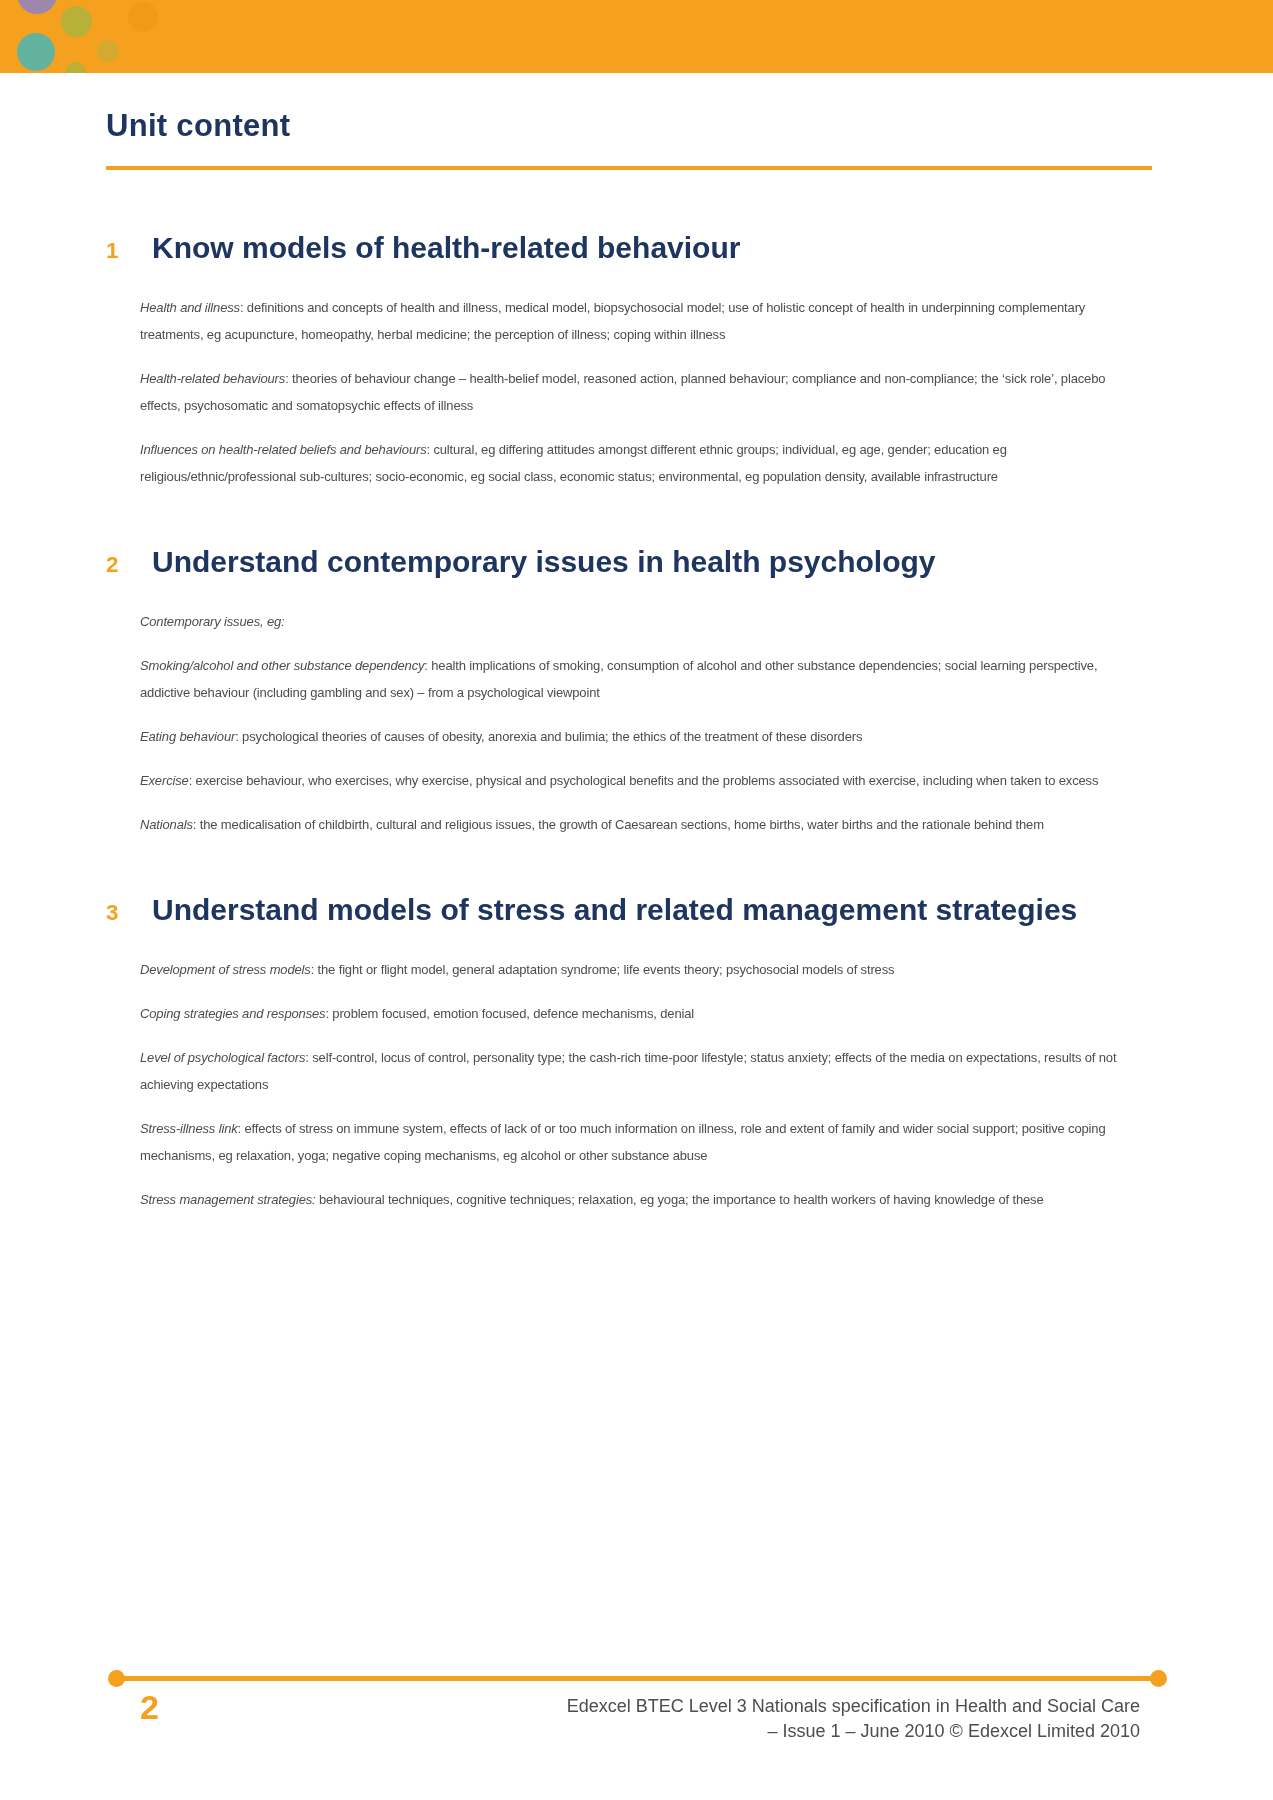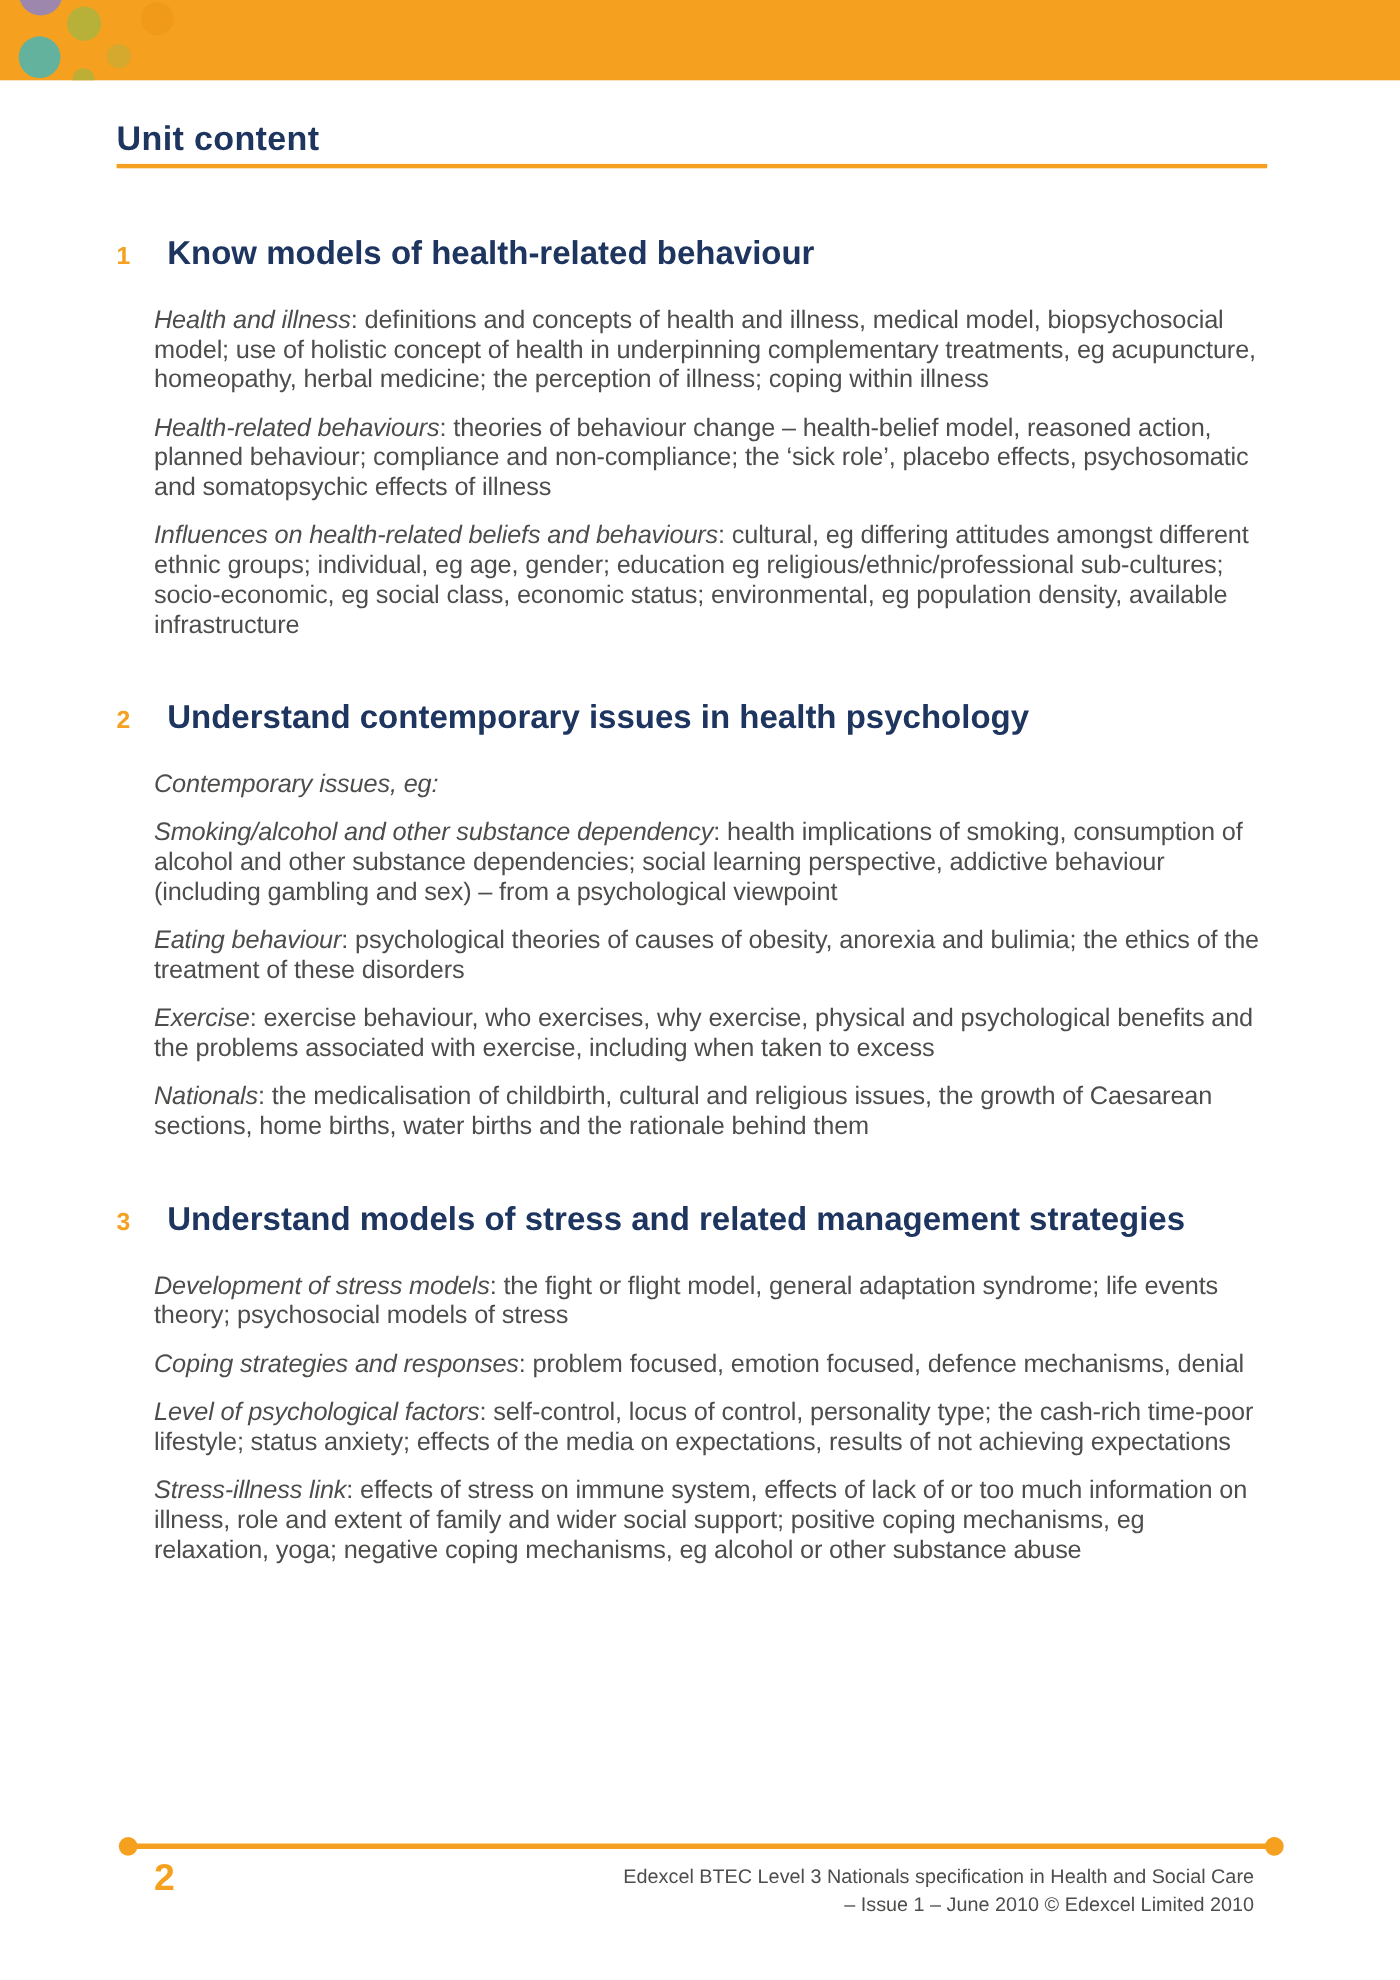--- a/index.html
+++ b/index.html
@@ -28,21 +28,21 @@
 
   
   .main { position: absolute; left: 106px; top: 73px; width: 1046px; }
 
   .title {
     margin: 35px 0 0 0;
     font-size: 31px; line-height: 35px;
     font-weight: bold;
     color: var(--navy, #1E3560);
     letter-spacing: .3px;
-    padding-bottom: 6px;
+    padding-bottom: 23px;
     border-bottom: 4px solid var(--orange, #F5A01E);
   }
 
   .section { margin-top: 52px; }
   .section + .section { margin-top: 46px; }
 
   .sec-head { display: flex; align-items: baseline; }
   .sec-num {
     flex: none; width: 34px;
     font-size: 22.5px; font-weight: bold;
@@ -51,21 +51,21 @@
   .sec-title {
     margin: 12px;
     font-size: 30px; line-height: 27px;
     font-weight: bold;
     color: var(--navy, #1E3560);
   }
 
   .para {
     margin: 17px 0 0 34px;
     width: 1006px;
-    font-size: 23px; line-height: 27px;
+    font-size: 13px; line-height: 27px;
     letter-spacing: -0.15px;
     color: var(--text, #4D4D4C);
   }
   .sec-head + .para { margin-top: 21px; }
   .lead { font-style: italic; }
 
   
   .footer-rule {
     position: absolute; left: 116px; top: 1676px;
     width: 1043px; height: 5px;
@@ -131,20 +131,21 @@
 
   <section class="section">
     <div class="sec-head">
       <span class="sec-num">3</span>
       <h2 class="sec-title">Understand models of stress and related management strategies</h2>
     </div>
     <p class="para"><span class="lead">Development of stress models</span><span>: the fight or flight model, general adaptation syndrome; life events theory; psychosocial models of stress</span></p>
     <p class="para"><span class="lead">Coping strategies and responses</span><span>: problem focused, emotion focused, defence mechanisms, denial</span></p>
     <p class="para"><span class="lead">Level of psychological factors</span><span>: self-control, locus of control, personality type; the cash-rich time-poor lifestyle; status anxiety; effects of the media on expectations, results of not achieving expectations</span></p>
     <p class="para"><span class="lead">Stress-illness link</span><span>: effects of stress on immune system, effects of lack of or too much information on illness, role and extent of family and wider social support; positive coping mechanisms, eg relaxation, yoga; negative coping mechanisms, eg alcohol or other substance abuse</span></p>
+    <p class="para"><span class="lead">Stress management strategies:</span><span> behavioural techniques, cognitive techniques; relaxation, eg yoga; the importance to health workers of having knowledge of these</span></p>
   </section>
 </div>
 
 <div class="footer-rule">
   <span class="dot dot-left"></span>
   <span class="dot dot-right"></span>
 </div>
 <div class="page-num">2</div>
 <div class="footer-text">
   <div>Edexcel BTEC Level 3 Nationals specification in Health and Social Care</div>

